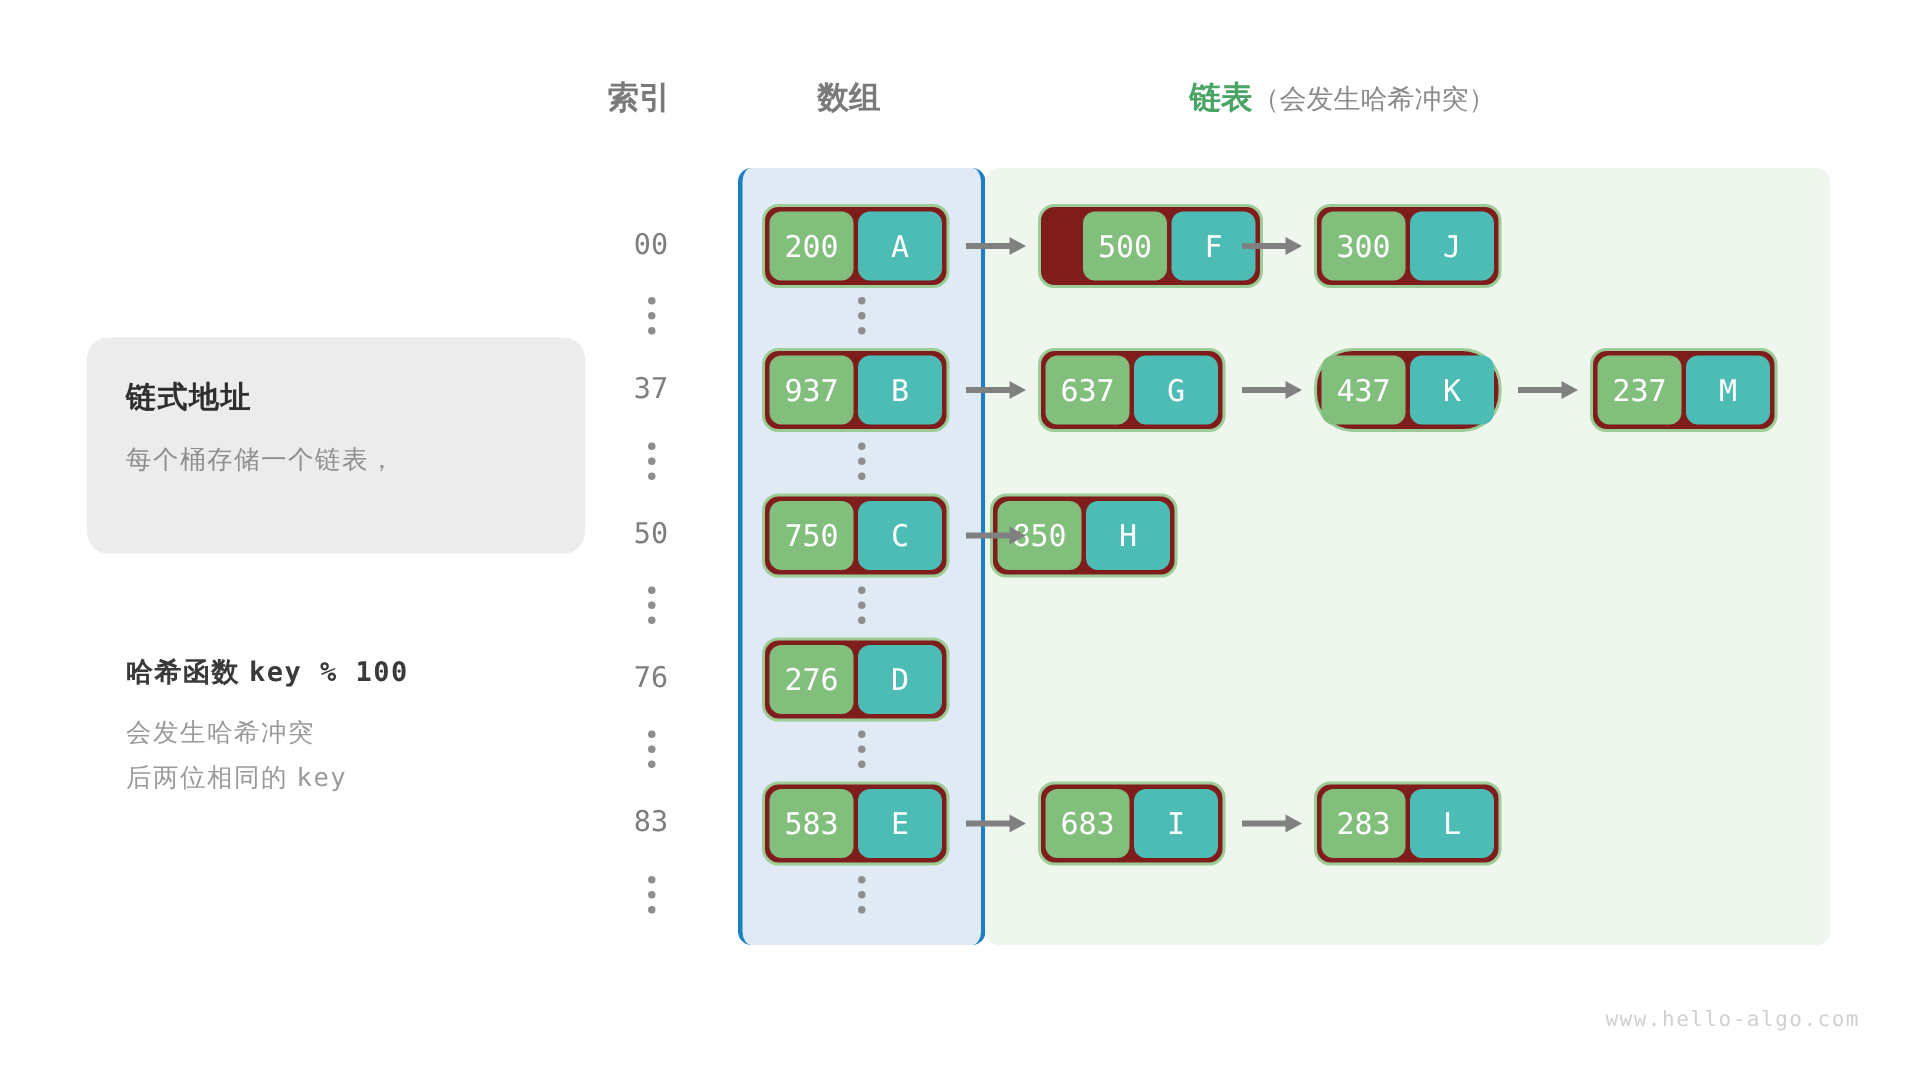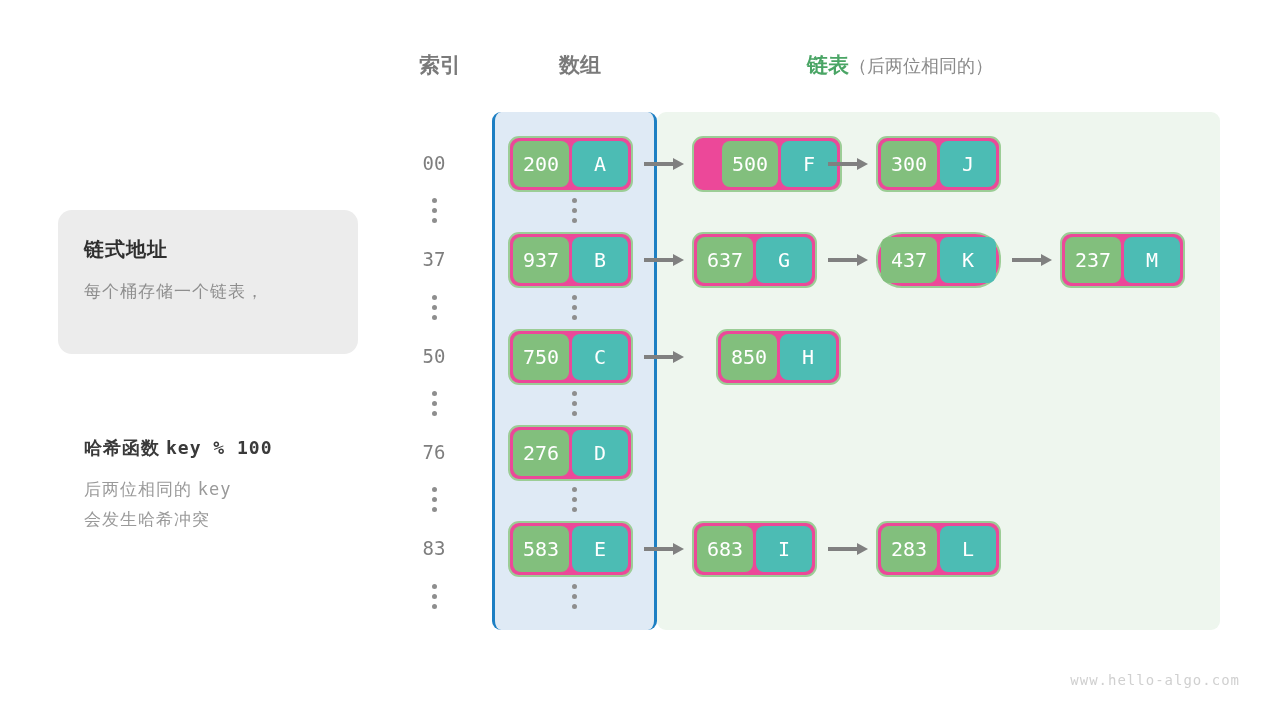--- a/index.html
+++ b/index.html
@@ -16,37 +16,36 @@
     color: #6b6b6b;
   }
 
   
   .col-header {
     position: absolute;
     font-size: 21px;
     font-weight: bold;
     color: #7a7a7a;
     white-space: nowrap;
-    margin-left: 14px;
   }
   #hdr-index { left: 405px; top: 51px; }
   #hdr-array { left: 545px; top: 51px; }
   #hdr-list  { left: 793px; top: 51px; color: #4aa565; }
   #hdr-list .sub {
     font-size: 18px;
     font-weight: normal;
     color: #8a8a8a;
   }
 
   
   #info-card {
     position: absolute;
     left: 58px;
-    top: 210px;
-    width: 300px;
+    top: 225px;
+    width: 332px;
     height: 144px;
     background: #ececec;
     border-radius: 14px;
   }
   #info-card .title {
     position: absolute;
     left: 26px;
     top: 26px;
     font-size: 20px;
     font-weight: bold;
@@ -154,21 +153,21 @@
   .dots.idx-dots  { left: 428px; }
   .dots.arr-dots  { left: 568px; }
 
   
   .node {
     position: absolute;
     height: 56px;
     box-sizing: border-box;
     border: 2px solid #9ccd96;
     border-radius: 11px;
-    background: #ec4899;
+    background: #7f1d1d;
     padding: 3px;
     display: flex;
     gap: 3px;
   }
   .node .key, .node .val {
     display: flex;
     align-items: center;
     justify-content: center;
     font-family: "DejaVu Sans Mono", monospace;
     font-size: 20px;
@@ -221,41 +220,41 @@
     color: #d0d0d0;
     letter-spacing: 1px;
   }
 </style>
 </head>
 <body>
 
 <div class="col-header" id="hdr-index">索引</div>
 <div class="col-header" id="hdr-array">数组</div>
 <div class="col-header" id="hdr-list">
-  <span>链表</span><span class="sub">（后两位相同的）</span>
+  <span>链表</span><span class="sub">（会发生哈希冲突）</span>
 </div>
 
 <div id="info-card">
   <div class="title">链式地址</div>
   <div class="body">
     <div>每个桶存储一个链表，</div>
   </div>
 </div>
 
 <div id="hash-block">
   <div class="hf-title">
     <span>哈希函数</span>
     <span class="code">key % 100</span>
   </div>
   <div class="hf-body">
+    <div>会发生哈希冲突</div>
     <div>
       <span>后两位相同的</span>
       <span class="code">key</span>
     </div>
-    <div>会发生哈希冲突</div>
   </div>
 </div>
 
 <div id="array-region"></div>
 <div id="list-region"></div>
 
 <div id="rows-mount">
     <div class="row" style="top: 136px;">
       <div class="idx">00</div>
       <div class="node" style="left: 508px;">
@@ -333,21 +332,21 @@
         <i></i>
         <i></i>
       </div>
     </div>
     <div class="row" style="top: 329px;">
       <div class="idx">50</div>
       <div class="node" style="left: 508px;">
         <div class="key">750</div>
         <div class="val">C</div>
       </div>
-      <div class="node" style="left: 716px;">
+      <div class="node" style="left: 660px;">
         <div class="key">850</div>
         <div class="val">H</div>
       </div>
       <div class="arrow" style="left: 644px; width: 40px;">
         <div class="shaft"></div>
         <div class="head"></div>
       </div>
     </div>
     <div class="ell-row" style="top: 391px;">
       <div class="dots idx-dots">

